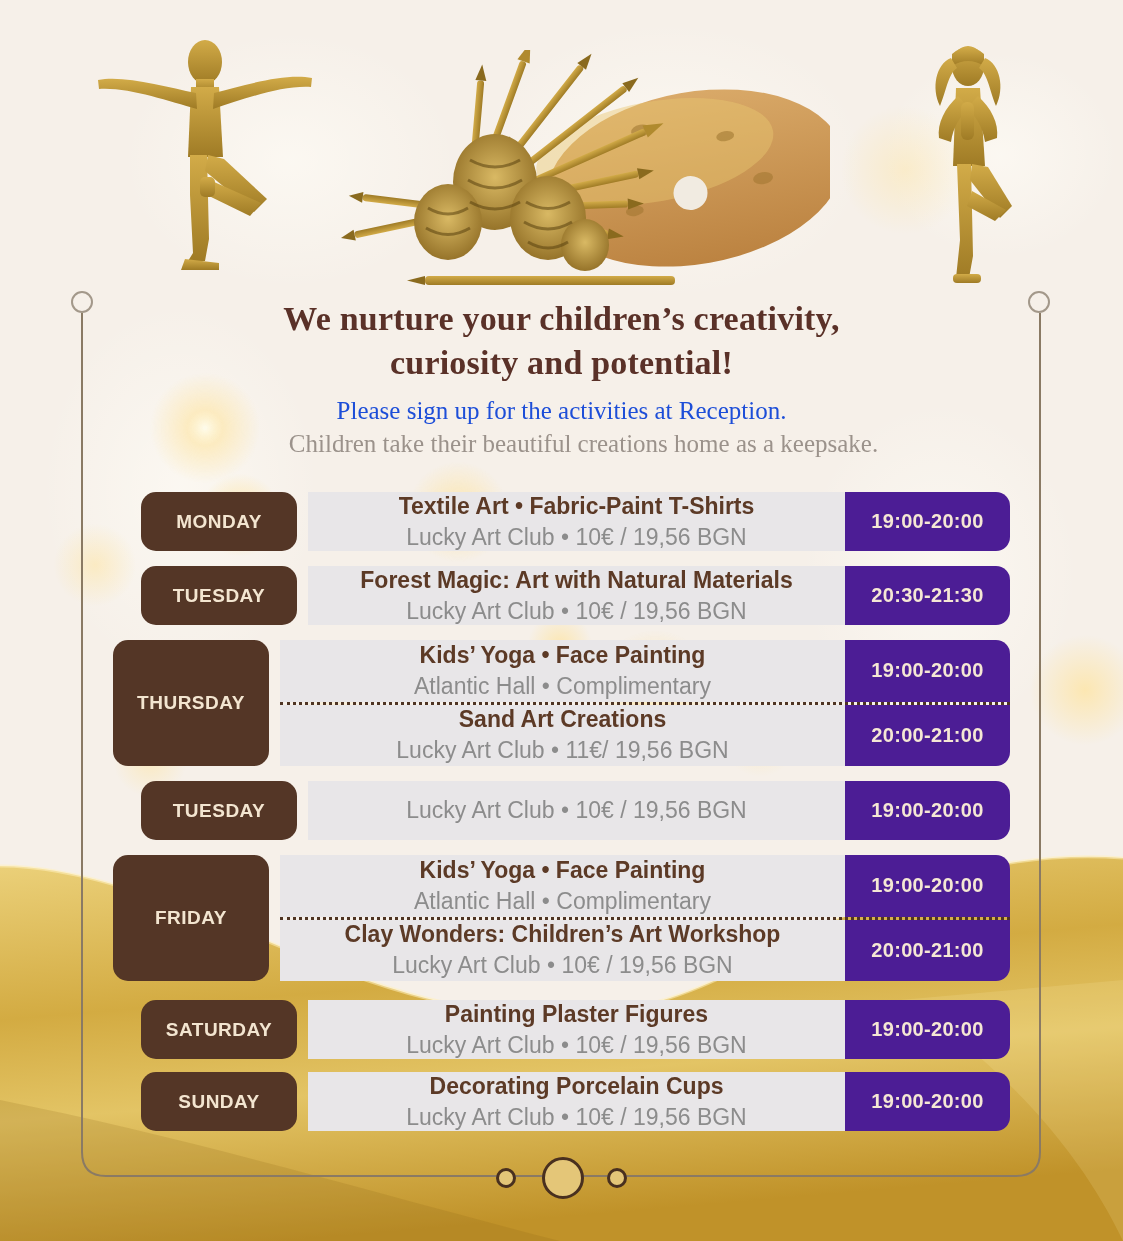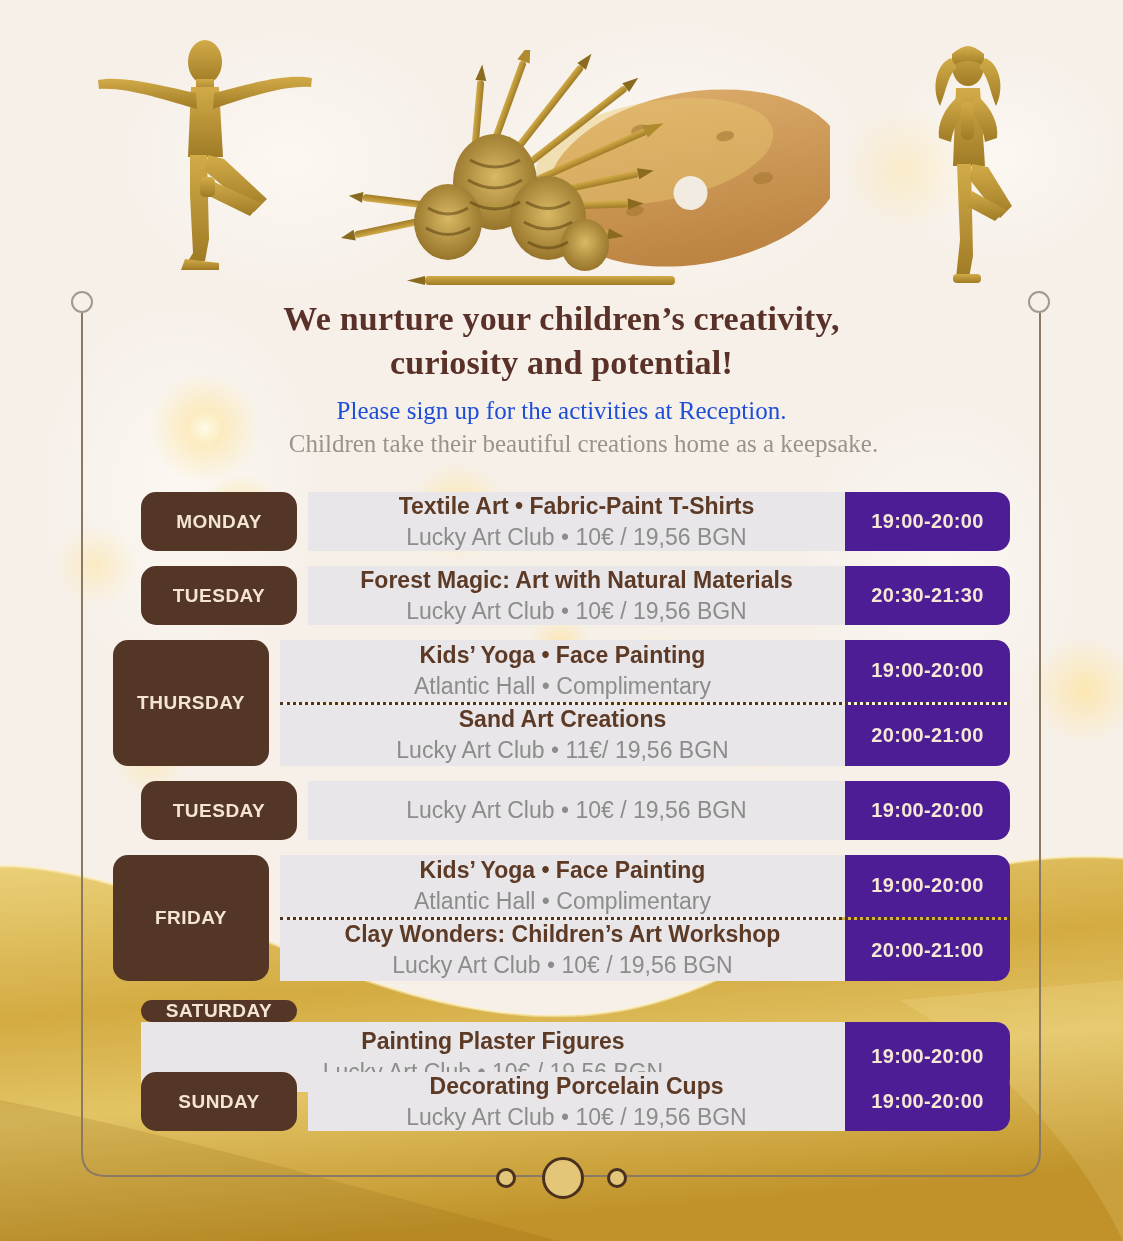--- a/index.html
+++ b/index.html
@@ -22,21 +22,21 @@
   .heading .l{font-size:34px;font-weight:700;color:#5a3128;line-height:1.3;letter-spacing:.2px;}
   .sub1{margin-top:12px;font-size:25px;color:#1d4ed8;}
   .sub2{margin-top:5px;font-size:25px;color:#9b928b;padding-left:44px;}
 
   
   .schedule{position:absolute;left:113px;top:492px;width:897px;}
   .row{display:flex;margin-bottom:15px;}
   .row.h1{height:59px;padding-left:28px;}
   .row.h2{height:126px;}
   .row.gap19{margin-bottom:19px;}
-  .row.gap13{margin-bottom:13px;flex-direction:column;}
+  .row.gap13{margin-bottom:13px;}
   .day{width:156px;margin-right:11px;background:#543626;border-radius:15px;
        display:flex;align-items:center;justify-content:center;
        color:#f3e5d0;font-weight:700;font-size:19px;letter-spacing:.5px;flex:none;}
   .rowbody{flex:1;display:flex;flex-direction:column;min-width:0;}
   .entry{display:flex;flex:1;box-sizing:border-box;min-height:0;}
   .entry + .entry{border-top:3px dotted #4e3423;}
   .info{flex:1;background:#e8e6e8;display:flex;flex-direction:column;justify-content:center;
         text-align:center;padding:4px 10px;min-width:0;}
   .t{color:#5c3a26;font-weight:700;font-size:23px;line-height:1.35;}
   .s{color:#8c8c8c;font-size:23px;line-height:1.3;margin-top:1px;}

